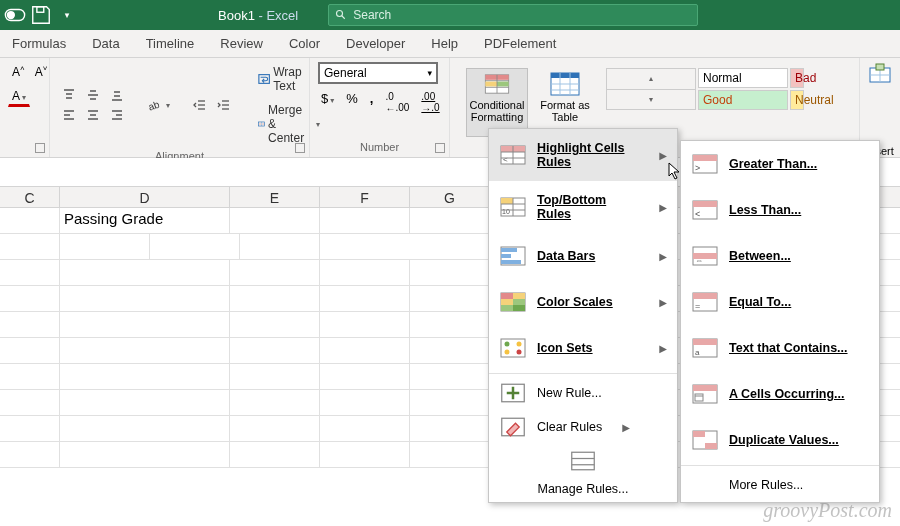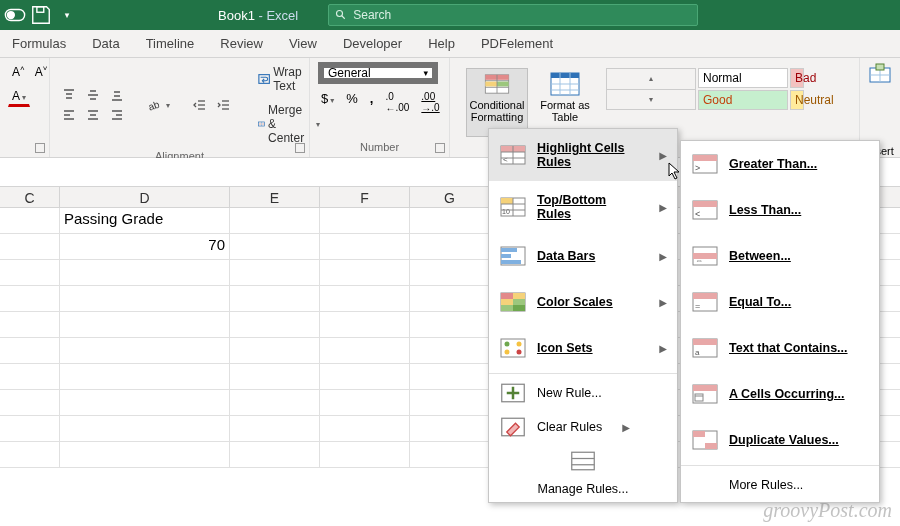--- a/index.html
+++ b/index.html
@@ -36,21 +36,21 @@
   .align-icons div { height:18px; display:flex; align-items:center; justify-content:center;}
   .align-icons svg { width:14px; height:14px; stroke:#555; stroke-width:1.5; fill:none;}
   
   .indent-icons { display:flex; gap:2px;}
   .indent-icons div { width:22px; height:18px; display:flex; align-items:center; justify-content:center;}
   
   .wrap-merge { display:flex; flex-direction:column; gap:4px; margin-left:4px;}
   .wrap-merge .btn { font-size:12px;}
   .mini-icon { width:14px; height:14px; }
   
-  .number-group select, .number-group .combo { width:120px; height:22px; font-size:12px; border:6px solid #737373; background:#fff; padding:0 4px; display:flex; align-items:center; justify-content:space-between;}
+  .number-group select, .number-group .combo { width:120px; height:22px; font-size:12px; border:2px solid #737373; background:#fff; padding:0 4px; display:flex; align-items:center; justify-content:space-between;}
   .number-row2 { display:flex; gap:6px; margin-top:6px; font-size:13px;}
   .number-row2 span { padding:1px 3px;}
   
   .styles-group { display:flex; gap:6px; padding:6px 8px 0 8px;}
   .big-btn { width:62px; display:flex; flex-direction:column; align-items:center; font-size:11px; text-align:center; gap:2px; padding:2px; border:1px solid transparent;}
   .big-btn.active { background:#e0e0e0; border-color:#c0c0c0;}
   .big-btn .ico { width:30px; height:26px; display:flex; align-items:center; justify-content:center;}
   .style-gallery { display:grid; grid-template-columns:90px 90px 14px; grid-template-rows:20px 20px; gap:2px; margin-left:4px;}
   .style-cell { border:1px solid #ccc; font-size:12px; padding:1px 4px; display:flex; align-items:center;}
   .style-normal { background:#fff; }
@@ -124,21 +124,21 @@
       </svg>
     <span>Search</span>
   </div>
 </div>
 
 <div class="ribbon-tabs">
   <span>Formulas</span>
   <span>Data</span>
   <span>Timeline</span>
   <span>Review</span>
-  <span>View</span>
+  <span>Color</span>
   <span>Developer</span>
   <span>Help</span>
   <span>PDFelement</span>
 </div>
 
 <div class="ribbon">
 
   <div class="group font-group">
     <div>
       <div class="row1">
@@ -334,21 +334,20 @@
   <div class="grid-rows">
     <div class="gr-row">
         <div style="width:60px;"></div>
         <div style="width:170px;">Passing Grade</div>
         <div style="width:90px;"></div>
         <div style="width:90px;"></div>
         <div style="width:80px;"></div>
       </div>
     <div class="gr-row">
         <div style="width:60px;"></div>
-        <div style="width:170px; text-align:right;">70</div>
         <div style="width:90px;"></div>
         <div style="width:90px;"></div>
         <div style="width:80px;"></div>
       </div>
     <div class="gr-row">
         <div style="width:60px;"></div>
         <div style="width:170px;"></div>
         <div style="width:90px;"></div>
         <div style="width:90px;"></div>
         <div style="width:80px;"></div>

